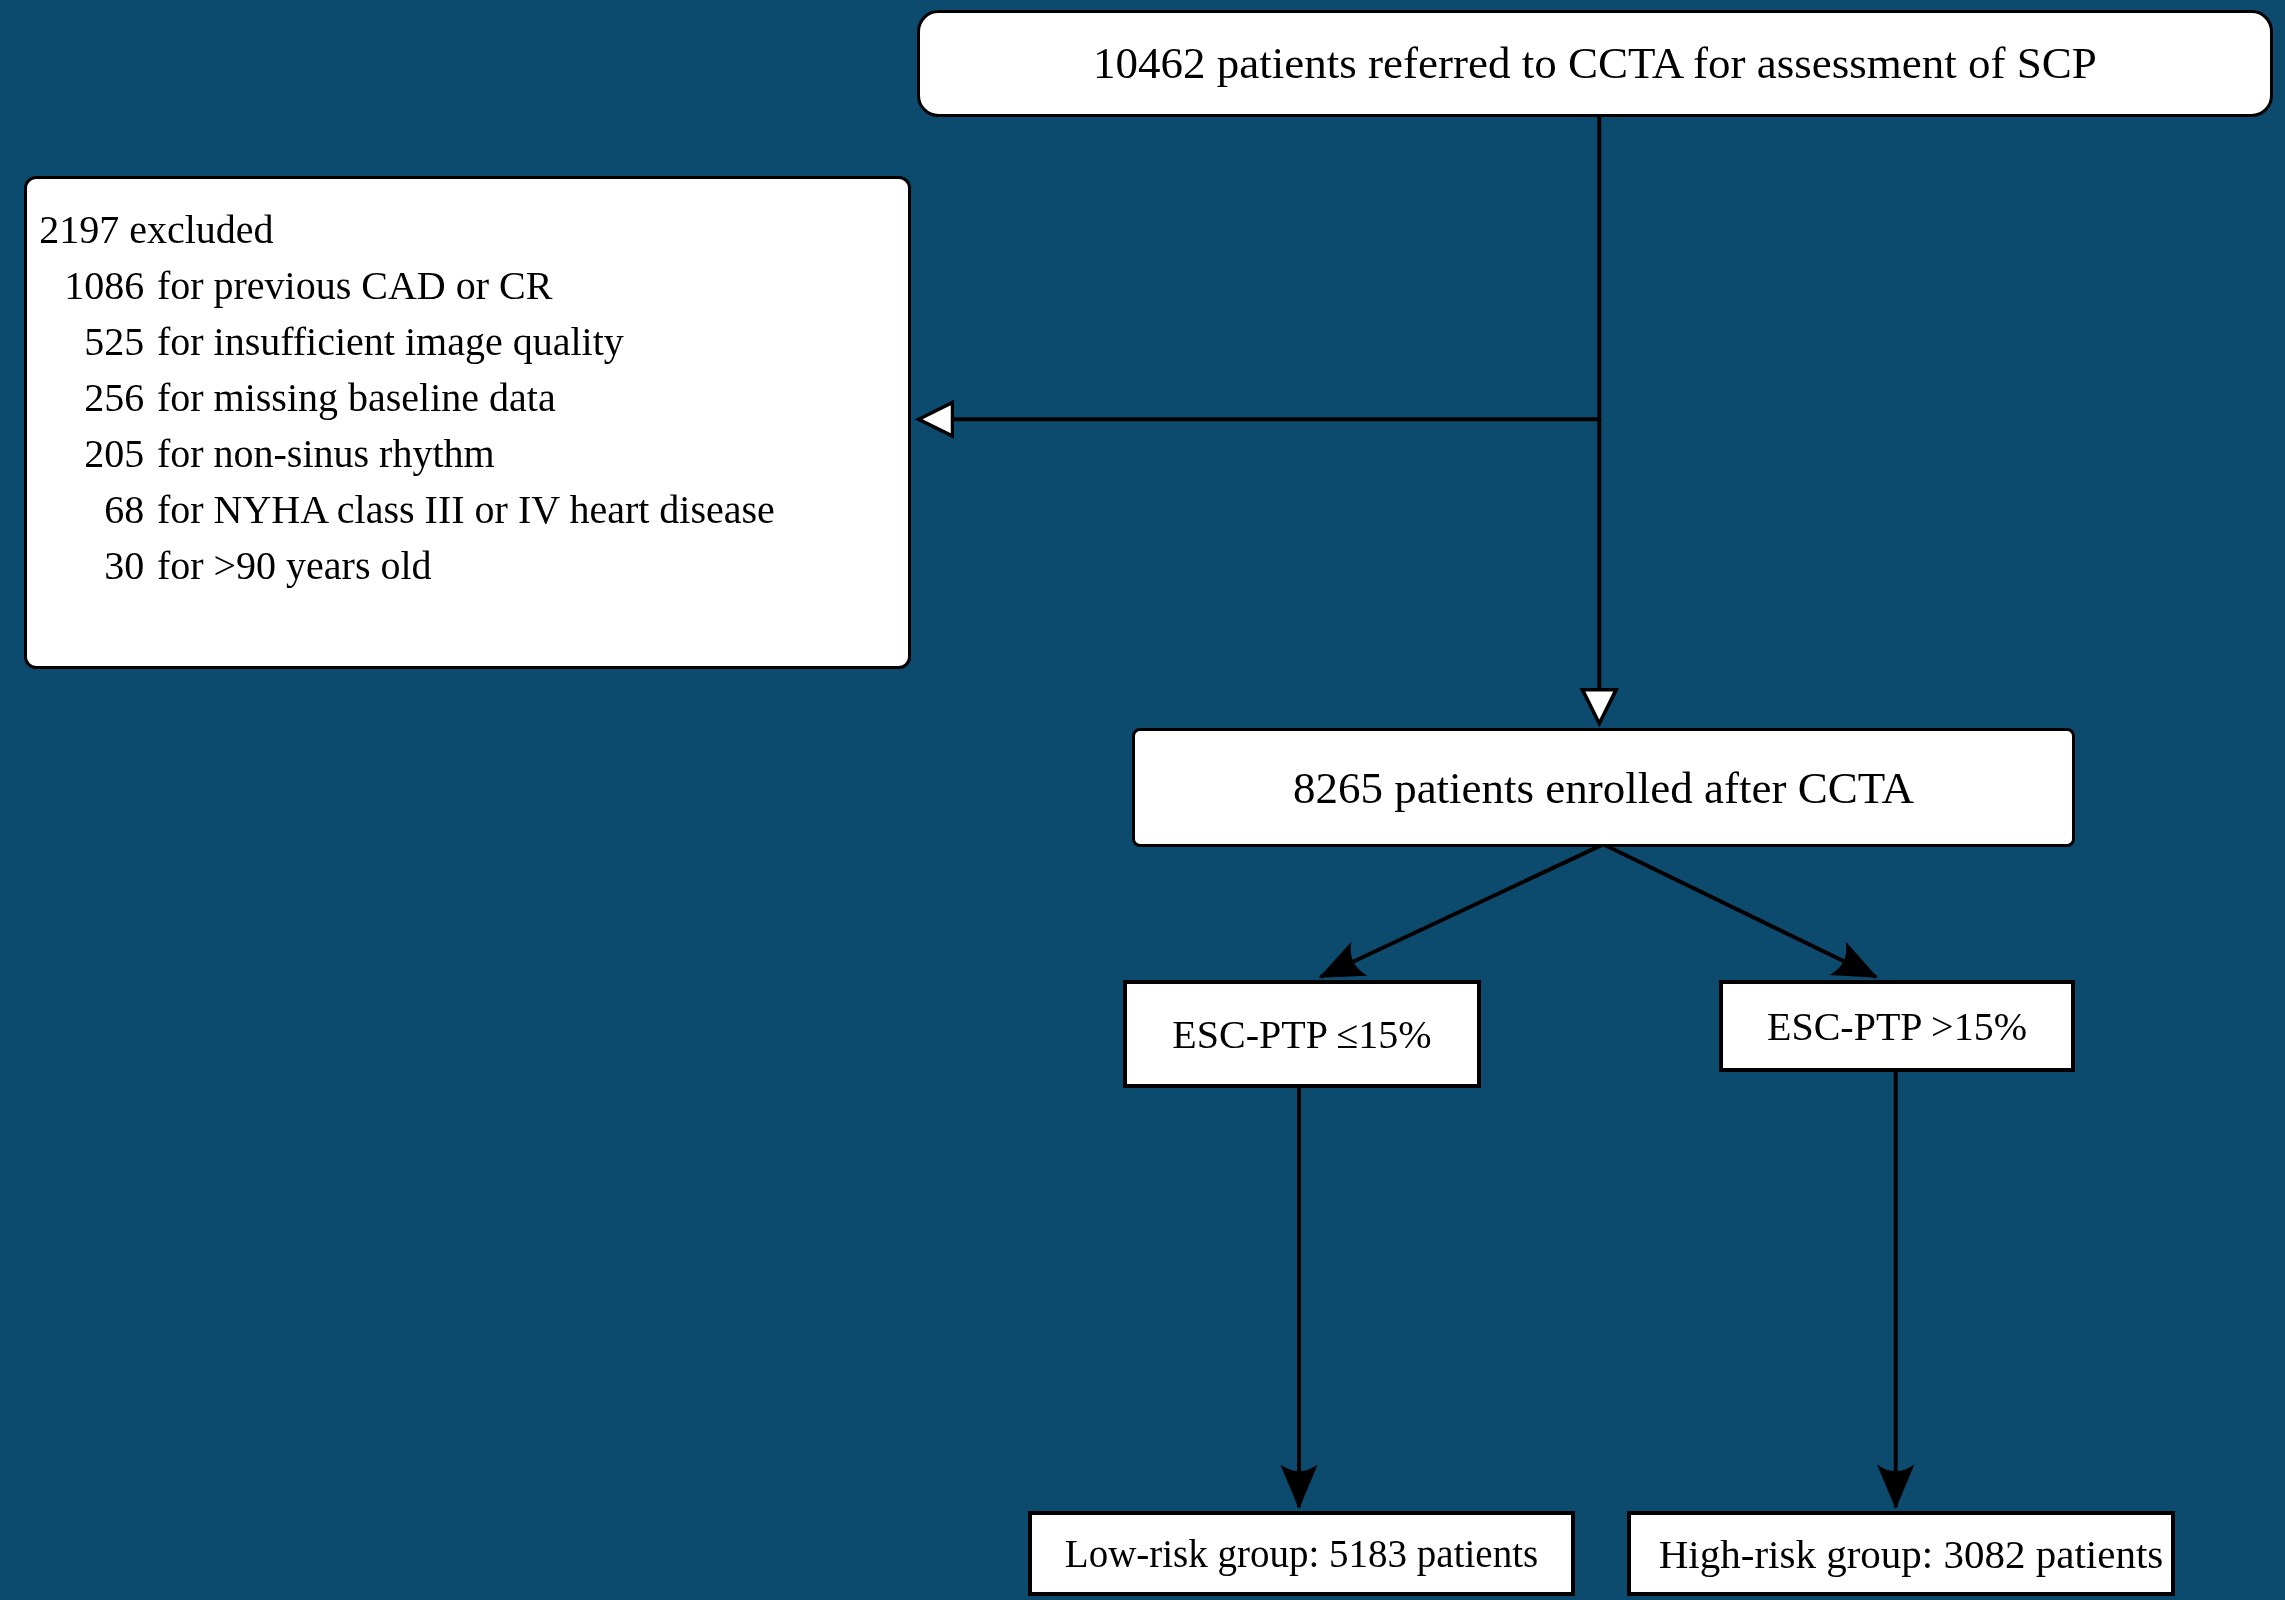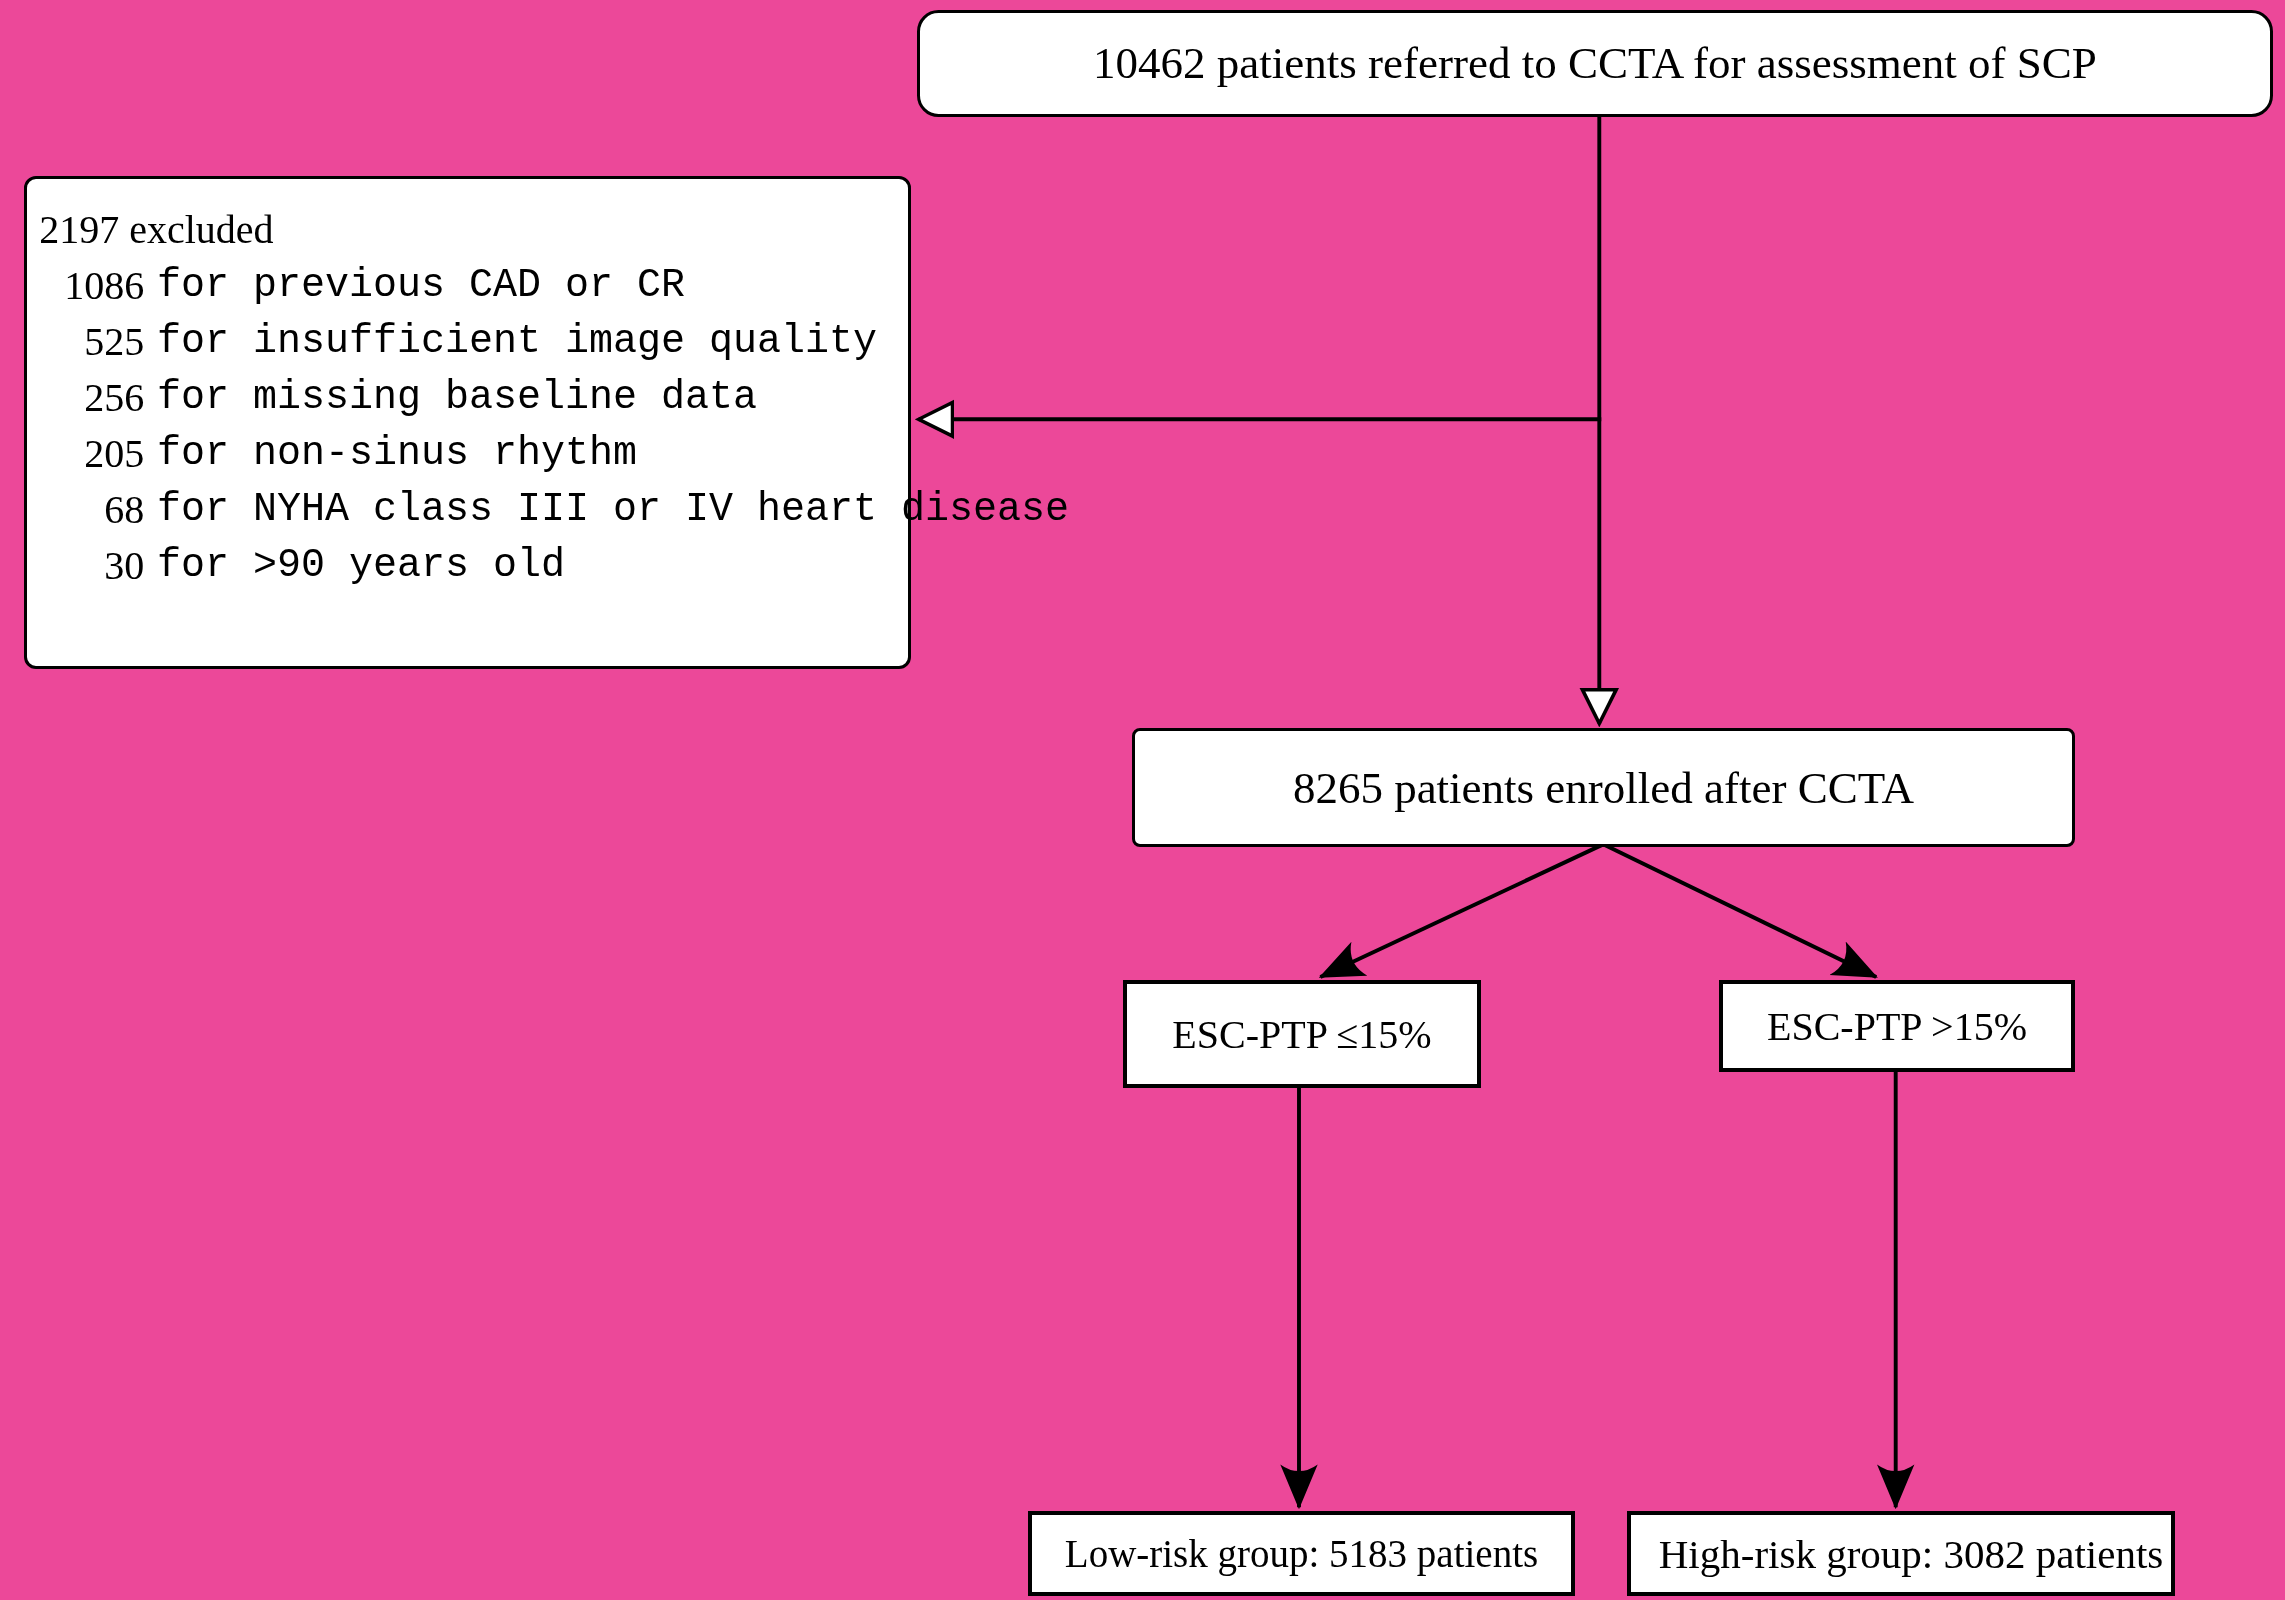--- a/index.html
+++ b/index.html
@@ -1,19 +1,19 @@
 <!DOCTYPE html>
 <html><head>
 <meta charset="utf-8">
 <style>
   html,body{margin:0;padding:0;background:#ffffff;}
   .page{
     position:relative;
     width:2285px;height:1600px;
-    background:#ec4899;
+    background:#0c4a6e;
     font-family:"Liberation Serif","DejaVu Serif",serif;
     color:#000;
     overflow:hidden;
   }
   .connectors{position:absolute;left:0;top:0;width:2285px;height:1600px;z-index:1;}
   .box{
     position:absolute;z-index:2;
     background:#ffffff;
     border:3.9px solid #000;
     box-sizing:border-box;
@@ -27,21 +27,21 @@
   .top-box{left:917px;top:9.8px;width:1356px;height:107px;font-size:45px;}
   .excluded-box{
     left:24.4px;top:176px;width:887px;height:493px;
     font-size:40px;
     display:block;
     padding:23.4px 9.8px 0 9.8px;
   }
   .excl-line{display:flex;line-height:56px;white-space:nowrap;}
   .excl-title{padding-left:2px;}
   .excl-num{width:107px;text-align:right;flex:0 0 auto;}
-  .excl-reason{margin-left:12.7px;font-family:Liberation Mono, monospace;}
+  .excl-reason{margin-left:12.7px;}
   .enrolled-box{left:1132px;top:728px;width:943px;height:119px;font-size:45px;}
   .ptp-low-box{left:1123px;top:980px;width:358px;height:108px;font-size:40px;}
   .ptp-high-box{left:1719px;top:980px;width:356px;height:92px;font-size:40px;}
   .risk-low-box{left:1028px;top:1511px;width:547px;height:85px;font-size:39px;}
   .risk-high-box{left:1627px;top:1511px;width:548px;height:85px;font-size:41px;padding-left:20px;}
 </style>
 </head>
 <body>
 
 <div class="page">

